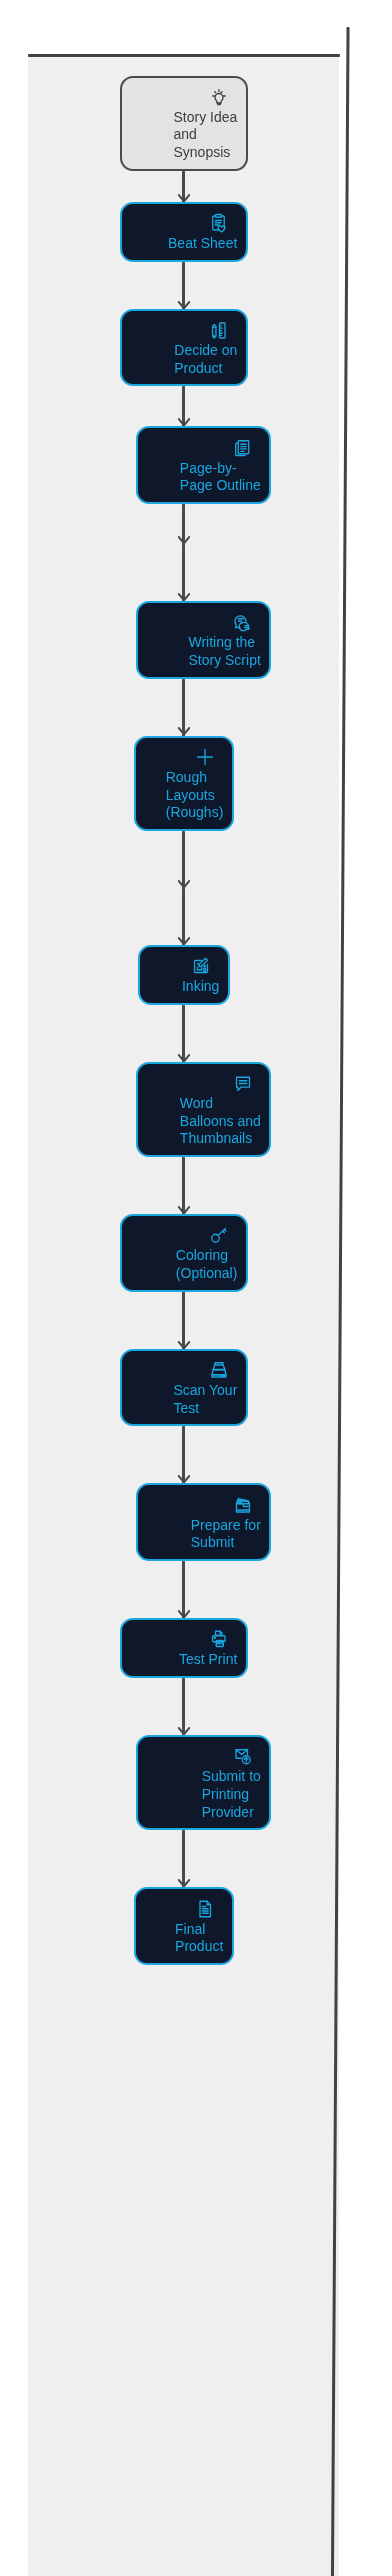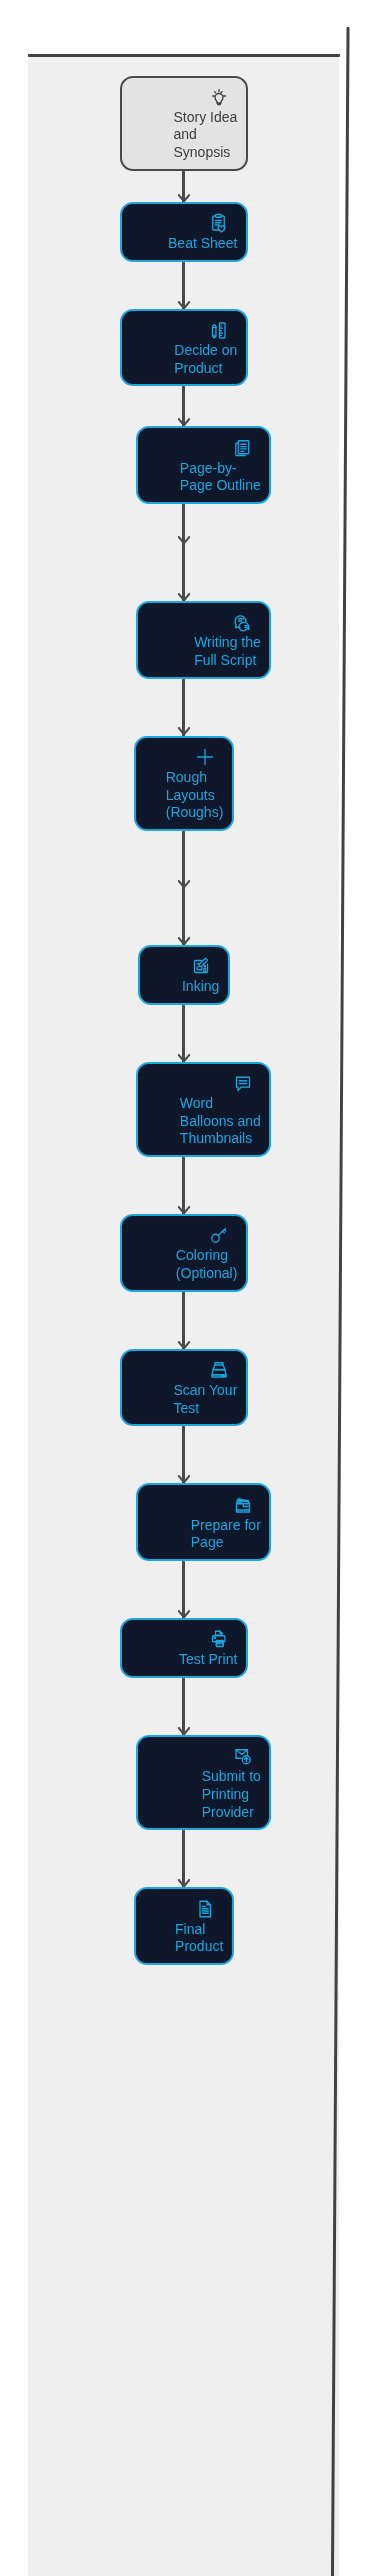--- a/index.html
+++ b/index.html
@@ -275,21 +275,21 @@
         <svg viewBox="0 0 48 48" fill="none" stroke="#1aa7e0" stroke-width="2.6" stroke-linecap="round" stroke-linejoin="round">
           <path d="M30 22.8a11 11 0 10-19.6 6.9l-1.4 5.8 5.8-1.4c1 .4 2 .6 3 .7"></path>
           <path d="M14.8 17.5h10"></path>
             <path d="M14.8 22h6.5"></path>
           <path d="M24.5 25a8.3 8.3 0 107 12.7l4.6 1.1-1.1-4.6A8.3 8.3 0 0024.5 25z"></path>
           <path d="M27.6 31.5h8"></path>
             <path d="M27.6 35.3h5.5"></path>
         </svg>
       </span>
       <span class="label">Writing the
-Full Script</span>
+Story Script</span>
     </div>
 
     <div class="connector c-110">
       <div class="shaft"></div>
       <div class="head">
           <svg width="13.4" height="8.8" viewBox="0 0 26 17">
             <path d="M3 2 L13 14 L23 2" fill="none" stroke="#4a4a4a" stroke-width="4" stroke-linecap="round" stroke-linejoin="round"></path>
           </svg>
         </div>
     </div>
@@ -423,21 +423,21 @@
           <path d="M11 34h26"></path>
           <rect x="12.5" y="14.5" width="8" height="7"></rect>
           <path d="M12.5 18h8"></path>
             <path d="M16.5 14.5v7"></path>
           <path d="M20.5 16.5h14.5v5H20.5z"></path>
           <path d="M14 11.5L35 16"></path>
           <path d="M24.5 21.5v5.5h10"></path>
         </svg>
       </span>
       <span class="label">Prepare for
-Page</span>
+Submit</span>
     </div>
 
     <div class="connector c-110">
       <div class="shaft"></div>
       <div class="head">
           <svg width="13.4" height="8.8" viewBox="0 0 26 17">
             <path d="M3 2 L13 14 L23 2" fill="none" stroke="#4a4a4a" stroke-width="4" stroke-linecap="round" stroke-linejoin="round"></path>
           </svg>
         </div>
     </div>

